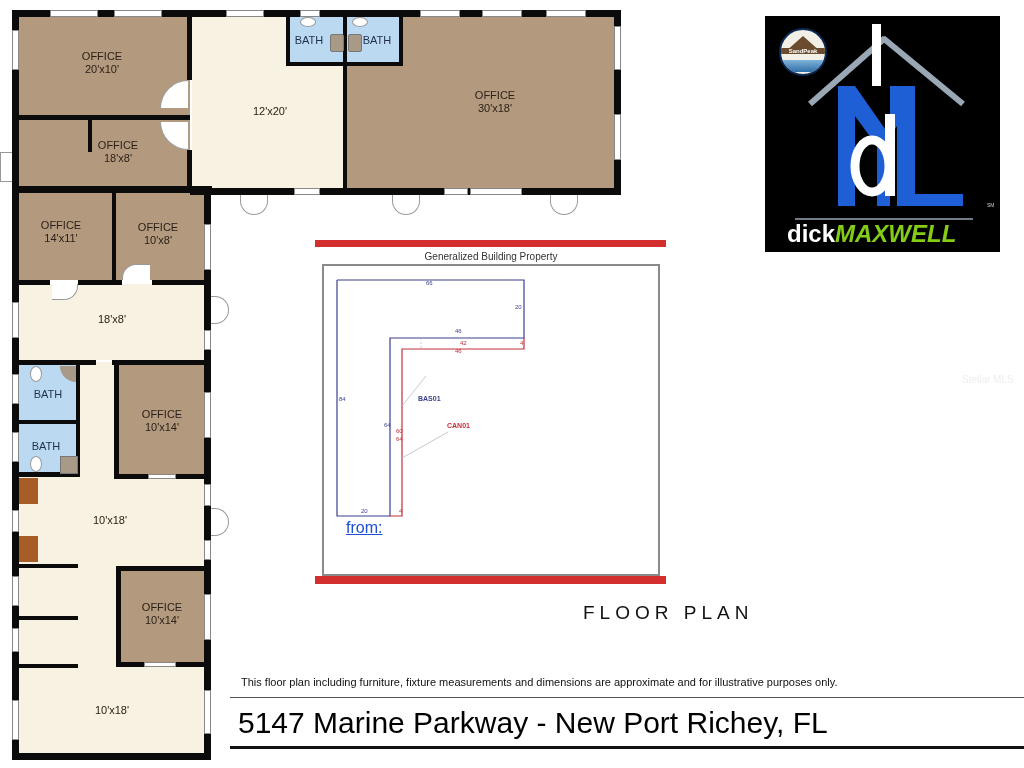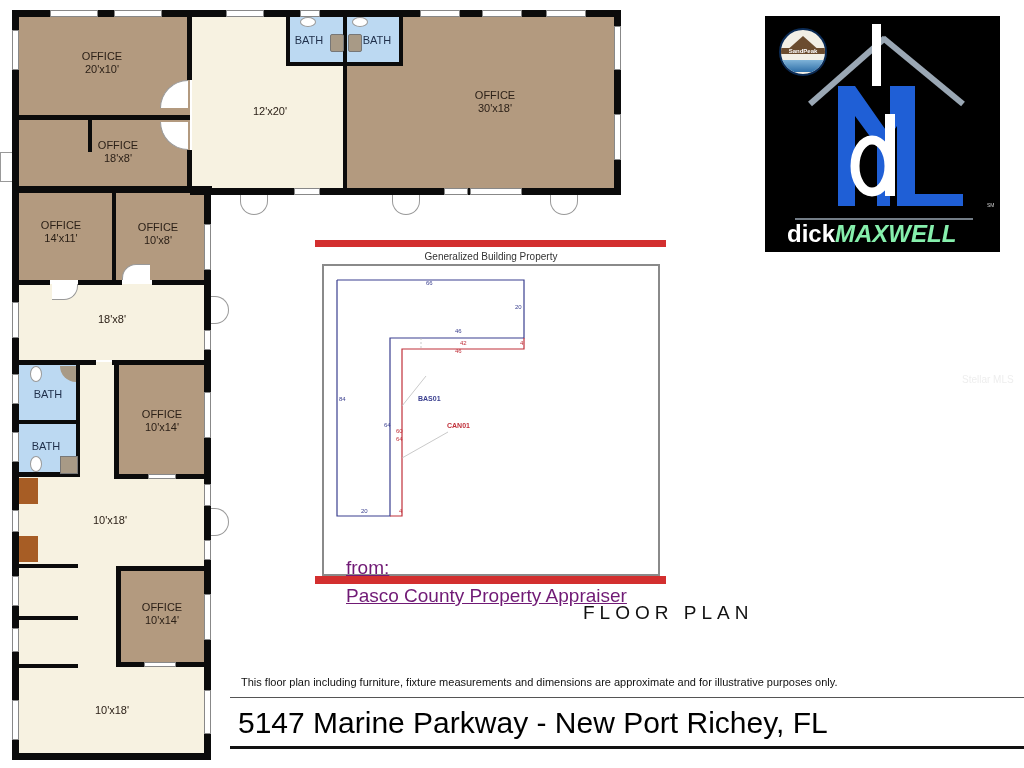--- a/index.html
+++ b/index.html
@@ -11,21 +11,21 @@
   .bath{background:#bcd9f2;}
   .closet{background:#a75d25;}
   .wall{position:absolute;background:#0b0b0b;}
   .win{position:absolute;background:#fff;border:1px solid #888;box-sizing:border-box;}
   .lbl{position:absolute;text-align:center;color:#2c2118;font-size:11px;line-height:13px;transform:translate(-50%,-50%);white-space:nowrap;}
   .lbl.b{color:#1f2f4a;}
   .door{position:absolute;border:1px solid #999;box-sizing:border-box;background:#fff;}
   .redbar{position:absolute;background:#d32f2f;}
   .sch-box{position:absolute;border:2px solid #8a8a8a;box-sizing:border-box;background:#fff;}
   .sch-title{position:absolute;font-size:10px;color:#333;text-align:center;}
-  .src{position:absolute;color:#701a75;text-decoration:underline;font-size:19px;margin-top:38px;}
+  .src{position:absolute;color:#1d4ed8;text-decoration:underline;font-size:16px;}
   .floor-title{position:absolute;font-size:19px;letter-spacing:5px;color:#111;}
   .disclaimer{position:absolute;font-size:11px;line-height:13px;color:#111;}
   .address{position:absolute;font-size:30px;color:#000;}
   .logo{position:absolute;background:#000;}
 </style>
 </head>
 <body>
 
 <div class="abs" style="left:0;top:0;width:620px;height:760px;">
 
@@ -200,21 +200,21 @@
     <ellipse cx="107" cy="150" rx="17" ry="26" fill="none" stroke="#fff" stroke-width="9"></ellipse>
     <line x1="30" y1="203" x2="208" y2="203" stroke="#9aa7b4" stroke-width="1.5"></line>
   </svg>
   <div class="abs" style="left:14px;top:12px;width:44px;height:44px;border-radius:50%;background:#f2efe6;border:2px solid #0b2b55;overflow:hidden;">
     <div class="abs" style="left:4px;top:6px;width:0;height:0;border-left:18px solid transparent;border-right:18px solid transparent;border-bottom:16px solid #6b4c2f;"></div>
     <div class="abs" style="left:0;top:18px;width:44px;text-align:center;font-size:6px;font-weight:bold;color:#fff;background:#6b4c2f;">SandPeak</div>
     <div class="abs" style="left:0;top:30px;width:44px;height:12px;background:linear-gradient(#7fb3d8,#2f6fa8);"></div>
   </div>
   <div class="abs" style="left:222px;top:186px;font-size:5px;color:#ccc;">SM</div>
   <div class="abs" style="left:22px;top:204px;font-size:24px;font-weight:bold;white-space:nowrap;">
-    <span style="color:#fff;">dick</span><span style="color:#86efac;font-style:italic;">MAXWELL</span>
+    <span style="color:#fff;">dick</span><span style="color:#84cc16;font-style:italic;">MAXWELL</span>
   </div>
 </div>
 
 <div class="redbar" style="left:315px;top:240px;width:351px;height:7px;"></div>
 <div class="sch-title" style="left:320px;top:251px;width:342px;">Generalized Building Property</div>
 <div class="sch-box" style="left:322px;top:264px;width:338px;height:312px;">
   <svg width="334" height="308" viewBox="0 0 334 308" style="position:absolute;left:0;top:0;">
     <polyline points="13,14 200,14 200,72 66,72 66,250 13,250 13,14" fill="none" stroke="#3a3f8f" stroke-width="1.2"></polyline>
     <polyline points="200,72 200,83 78,83 78,250 66,250" fill="none" stroke="#c0303a" stroke-width="1.2"></polyline>
     <line x1="78" y1="140" x2="102" y2="110" stroke="#bbb" stroke-width="0.8"></line>
@@ -229,21 +229,20 @@
   <div class="abs" style="left:131px;top:82px;font-size:6px;color:#c0303a;">46</div>
   <div class="abs" style="left:15px;top:130px;font-size:6px;color:#3a3f8f;">84</div>
   <div class="abs" style="left:60px;top:156px;font-size:6px;color:#3a3f8f;">64</div>
   <div class="abs" style="left:72px;top:162px;font-size:6px;color:#c0303a;">60</div>
   <div class="abs" style="left:72px;top:170px;font-size:6px;color:#c0303a;">64</div>
   <div class="abs" style="left:37px;top:242px;font-size:6px;color:#3a3f8f;">20</div>
   <div class="abs" style="left:75px;top:242px;font-size:6px;color:#c0303a;">4</div>
   <div class="abs" style="left:94px;top:129px;font-size:7px;font-weight:bold;color:#3a3f8f;">BAS01</div>
   <div class="abs" style="left:123px;top:156px;font-size:7px;font-weight:bold;color:#c0303a;">CAN01</div>
   <div class="src" style="left:22px;top:253px;">from:</div>
-  <div class="src" style="left:22px;top:281px;">Pasco County Property Appraiser</div>
 </div>
 <div class="redbar" style="left:315px;top:576px;width:351px;height:8px;"></div>
 
 <div class="abs" style="left:962px;top:374px;font-size:10px;color:#eeeeee;">Stellar MLS</div>
 
 <div class="floor-title" style="left:583px;top:602px;">FLOOR PLAN</div>
 
 <div class="disclaimer" style="left:241px;top:676px;">
   <div>This floor plan including furniture, fixture measurements and dimensions are approximate and for illustrative purposes only.</div>
 </div>

